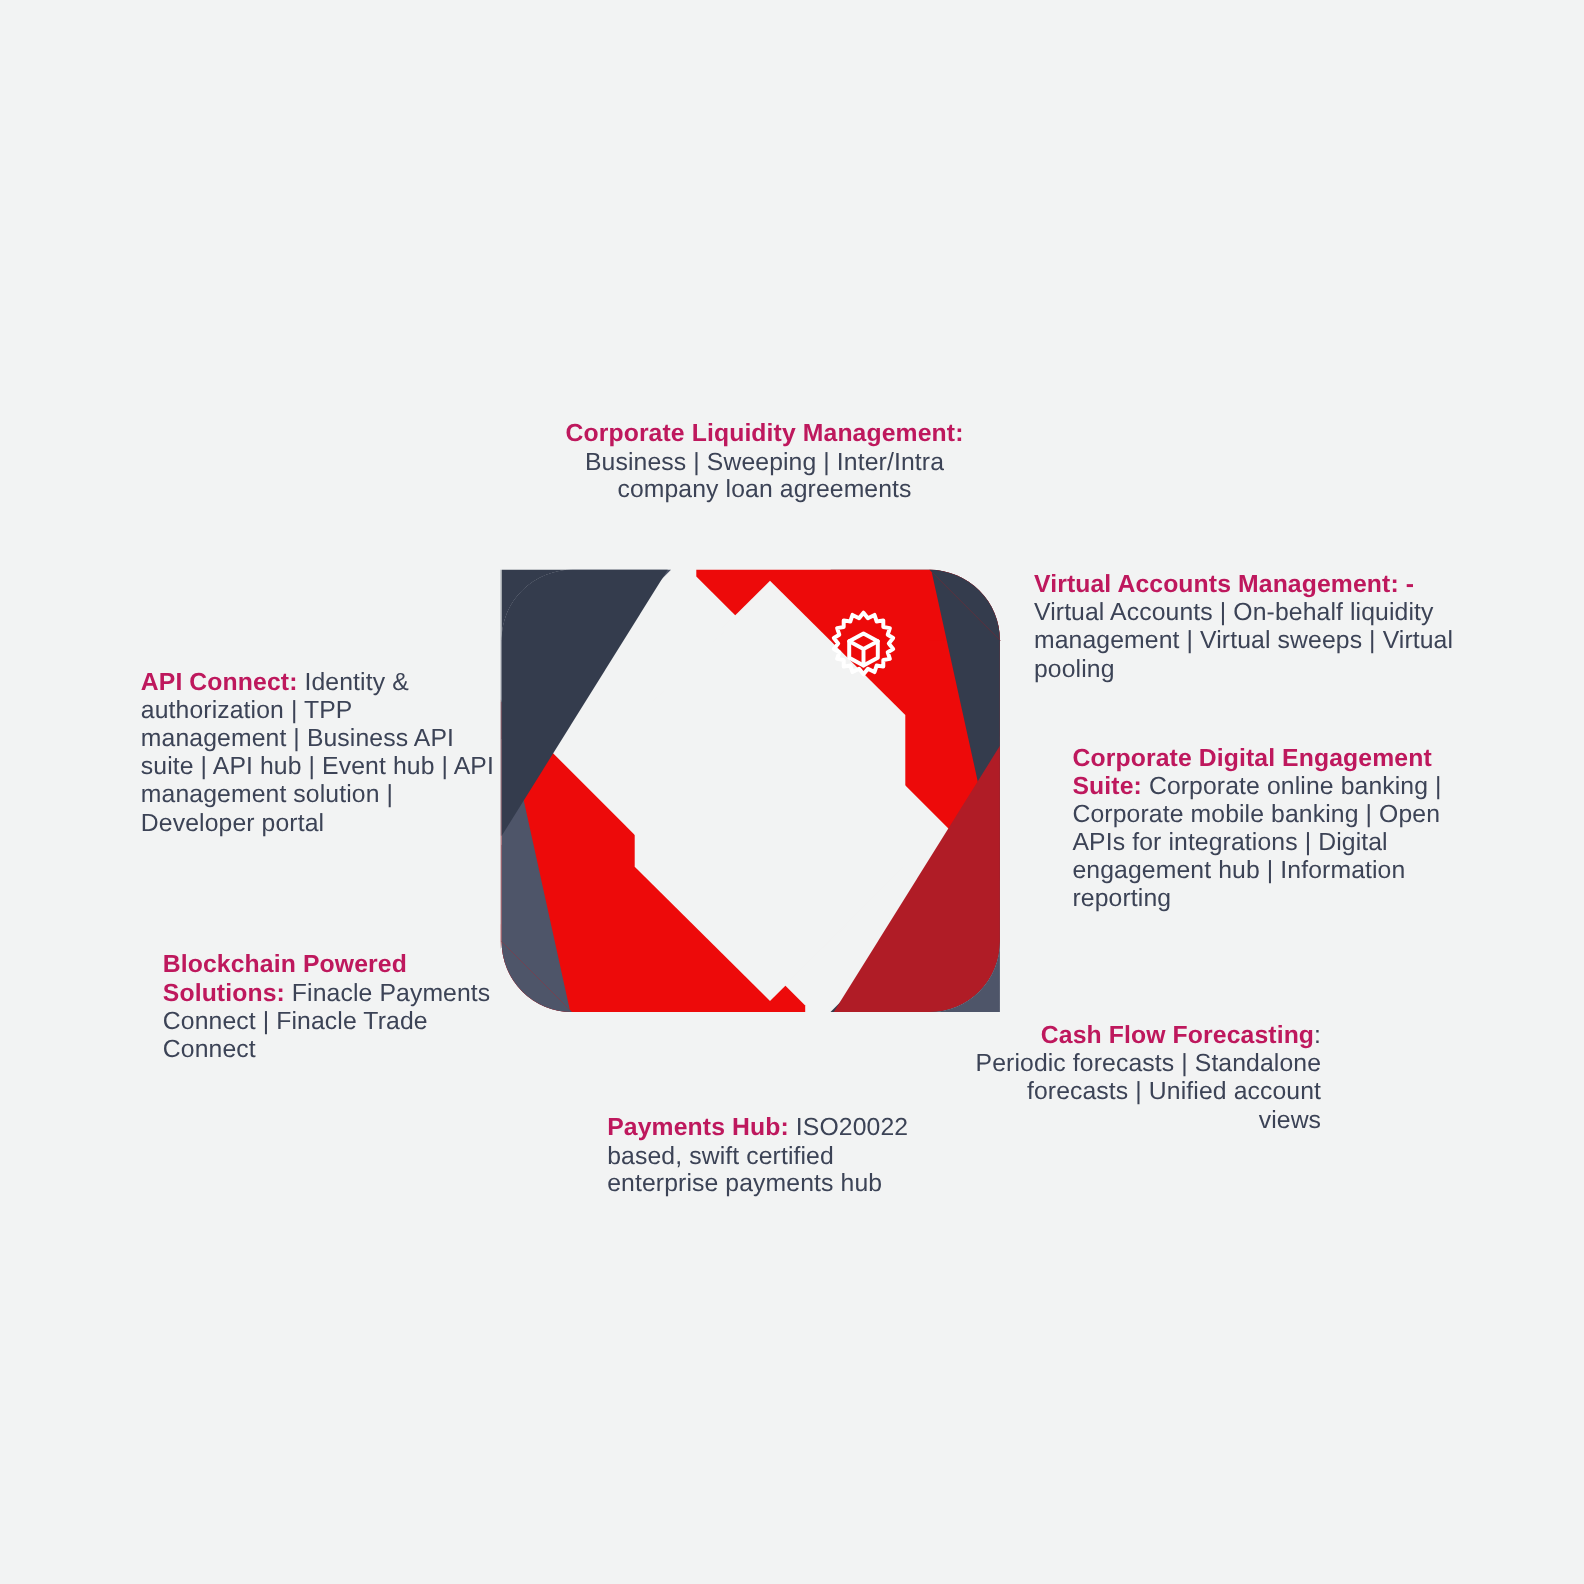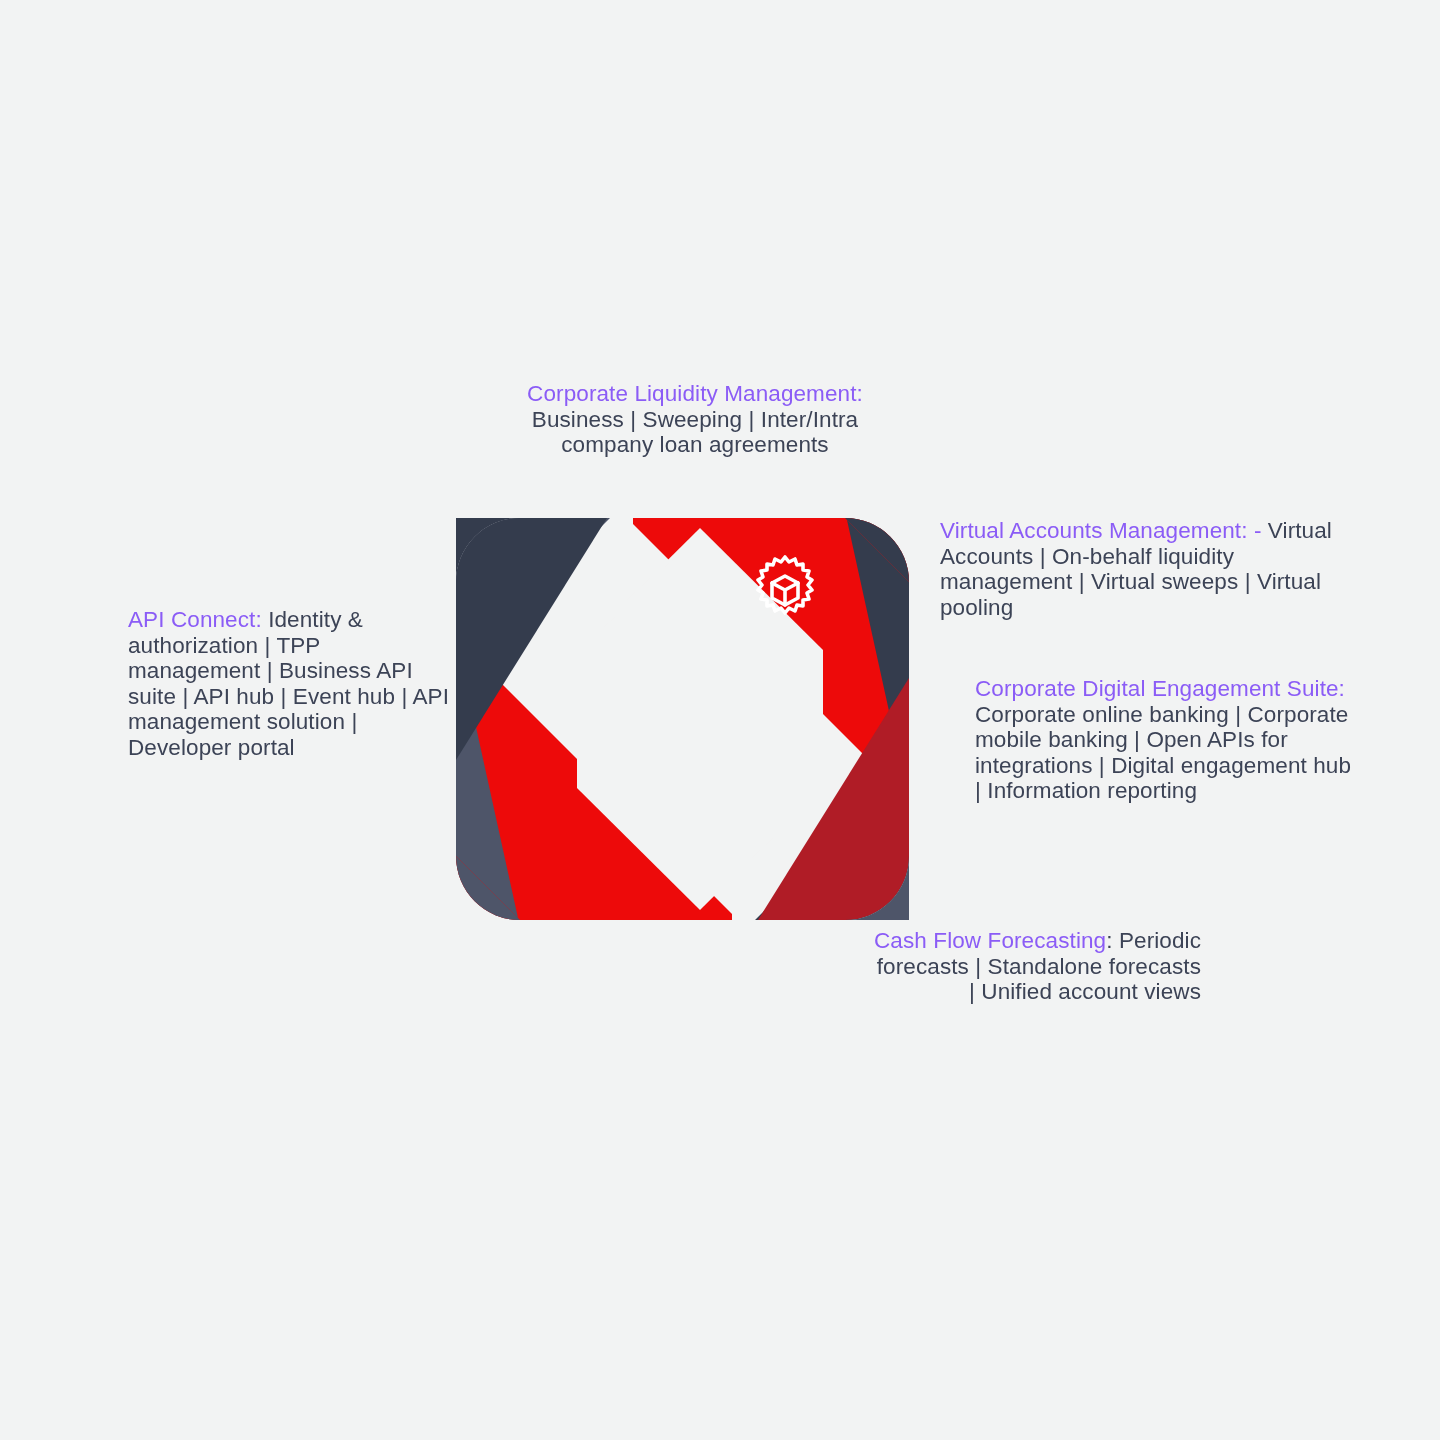--- a/index.html
+++ b/index.html
@@ -31,22 +31,22 @@
     height: 500px;
   }
   .label {
     position: absolute;
     font-size: 22.5px;
     line-height: 25.6px;
     color: #3c4356;
     letter-spacing: 0.1px;
   }
   .label .hd {
-    font-weight: normal;
-    color: #8b5cf6;
+    font-weight: bold;
+    color: #be185d;
   }
   .label.center  { text-align: center; }
   .label.left    { text-align: left; }
   .label.right   { text-align: left; }
 
   
   #lbl-liquidity   { left: 500px; top: 381px;  width: 390px; }
   #lbl-virtual     { left: 940px; top: 518px;  width: 400px; }
   #lbl-digital     { left: 975px; top: 658px;  width: 380px; margin-top: 18px; }
   #lbl-cashflow    { left: 871px; top: 928px;  width: 330px; text-align: right; }
@@ -336,19 +336,25 @@
   </div>
 
   <div class="label right" id="lbl-digital">
     <span class="hd">Corporate Digital Engagement Suite:</span><span> Corporate online banking | Corporate mobile banking | Open APIs for integrations | Digital engagement hub | Information reporting</span>
   </div>
 
   <div class="label right" id="lbl-cashflow">
     <span class="hd">Cash Flow Forecasting</span><span>: Periodic forecasts | Standalone forecasts | Unified account views</span>
   </div>
 
-
+  <div class="label left" id="lbl-payments">
+    <span class="hd">Payments Hub:</span><span> ISO20022 based, swift certified enterprise payments hub</span>
+  </div>
+
+  <div class="label left" id="lbl-blockchain">
+    <span class="hd">Blockchain Powered Solutions:</span><span> Finacle Payments Connect | Finacle Trade Connect</span>
+  </div>
 
   <div class="label left" id="lbl-api">
     <span class="hd">API Connect:</span><span> Identity &amp; authorization | TPP management | Business API suite | API hub | Event hub | API management solution | Developer portal</span>
   </div>
 
 </div>
 
 </body></html>

